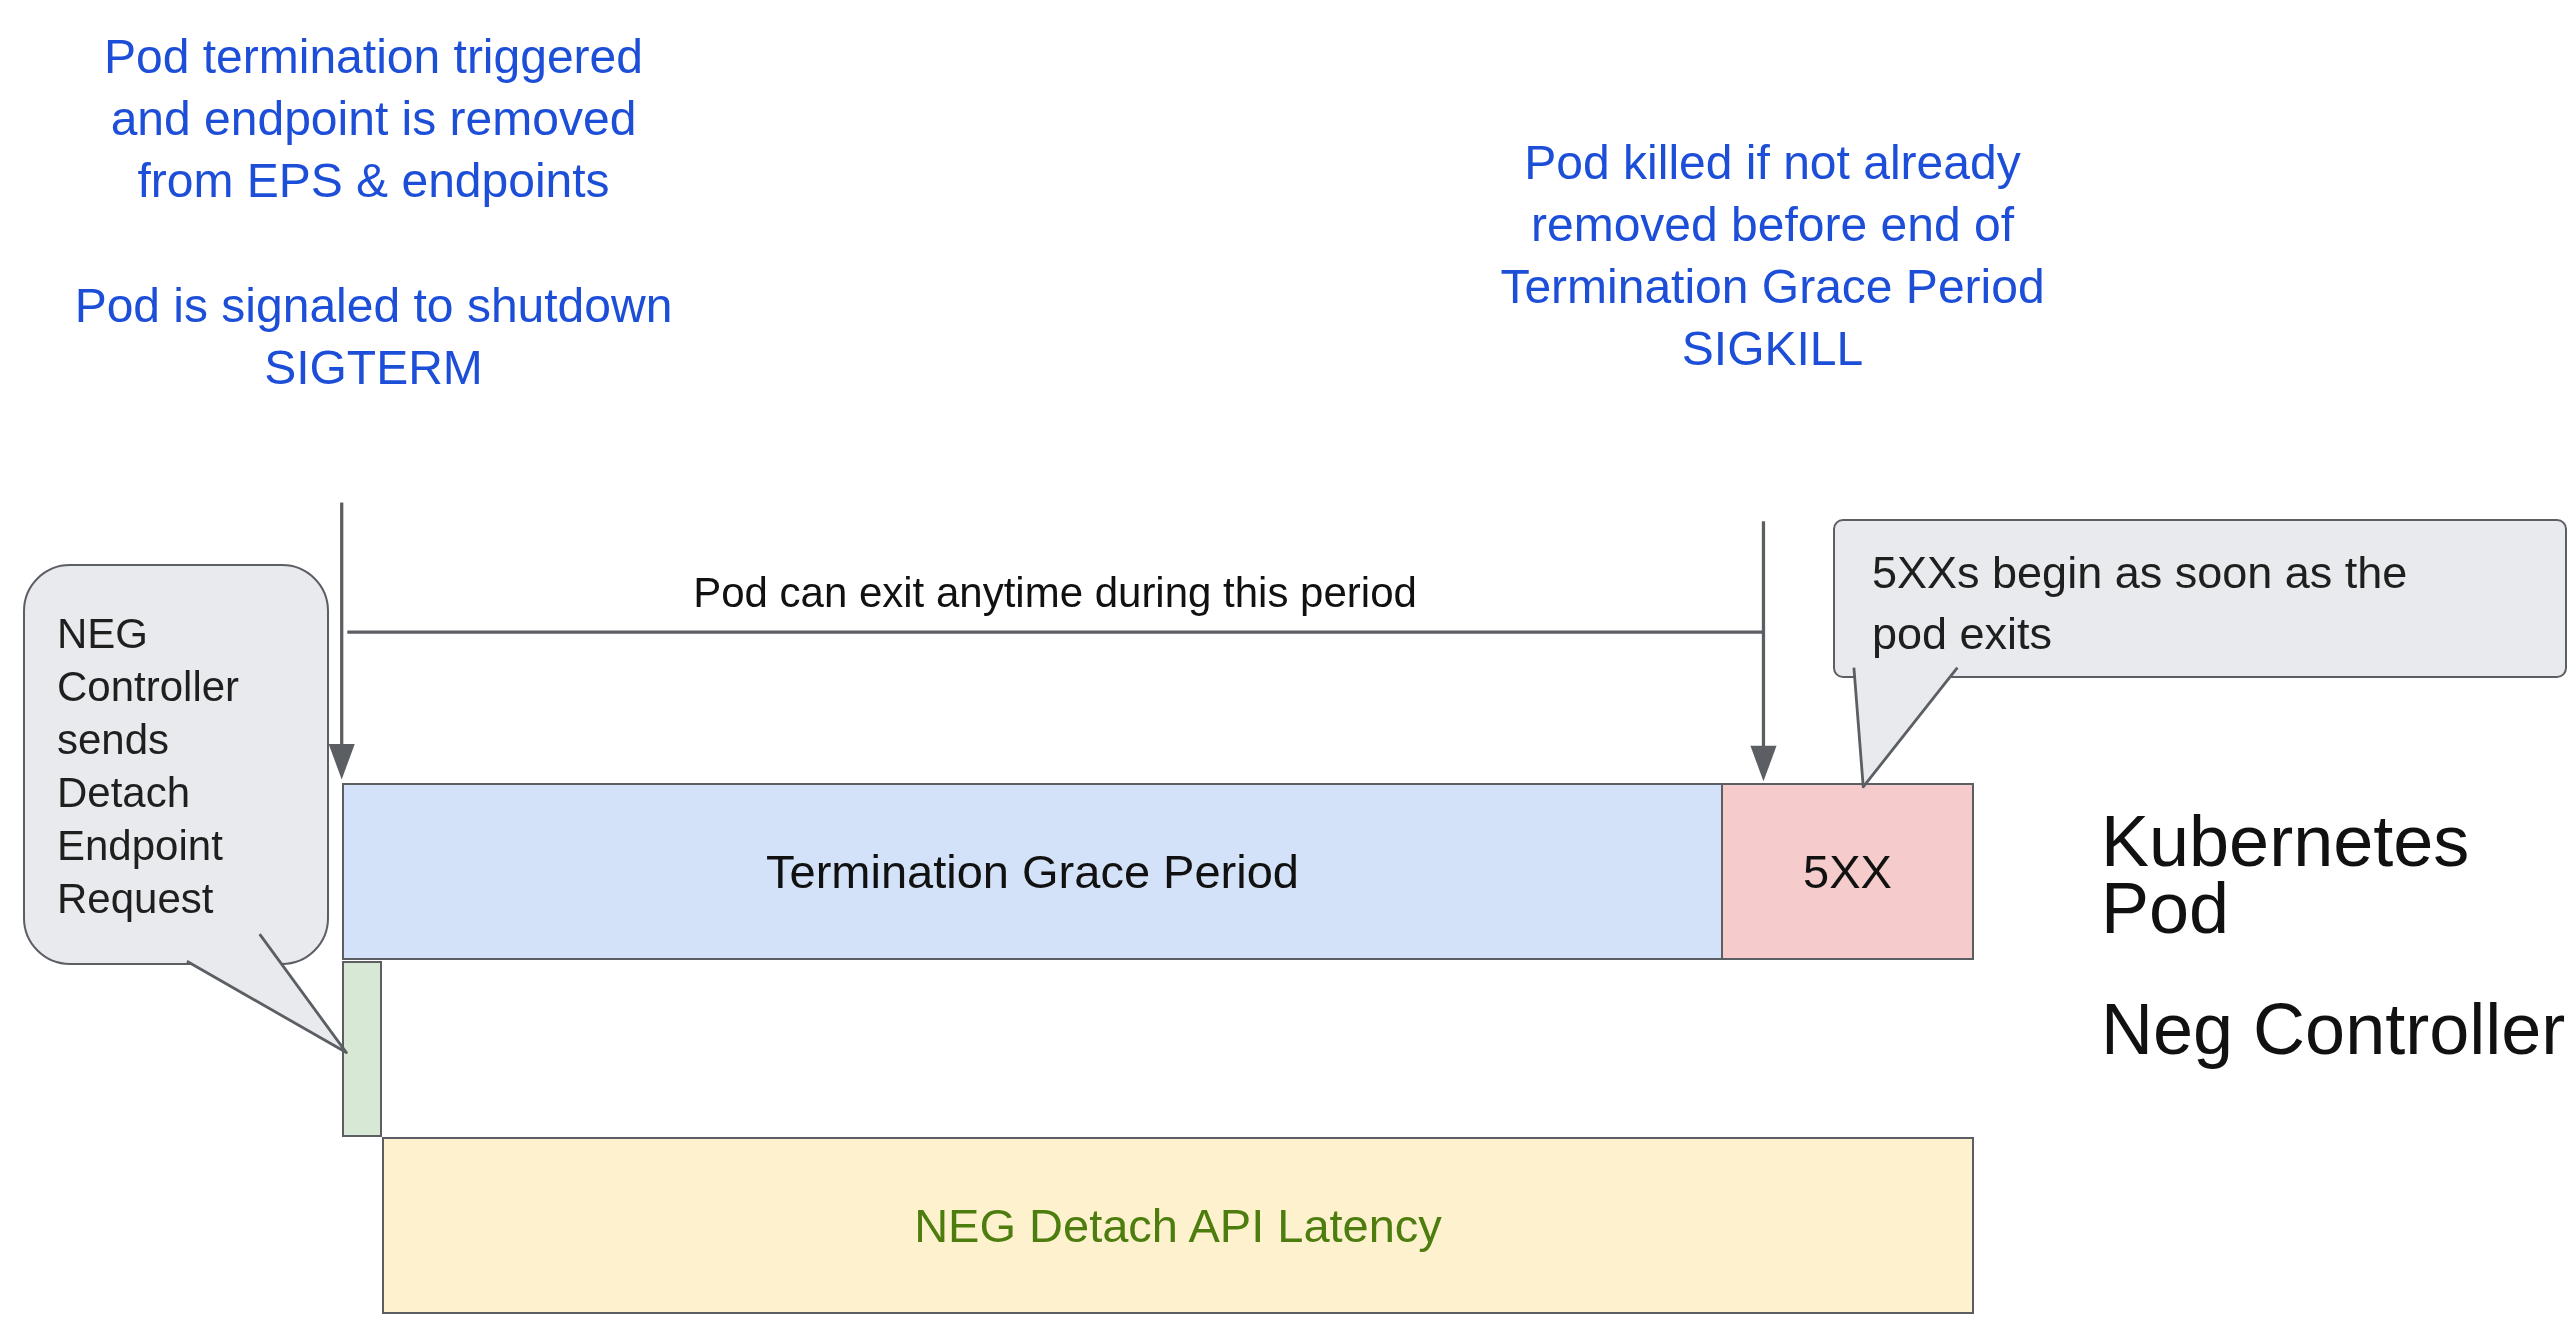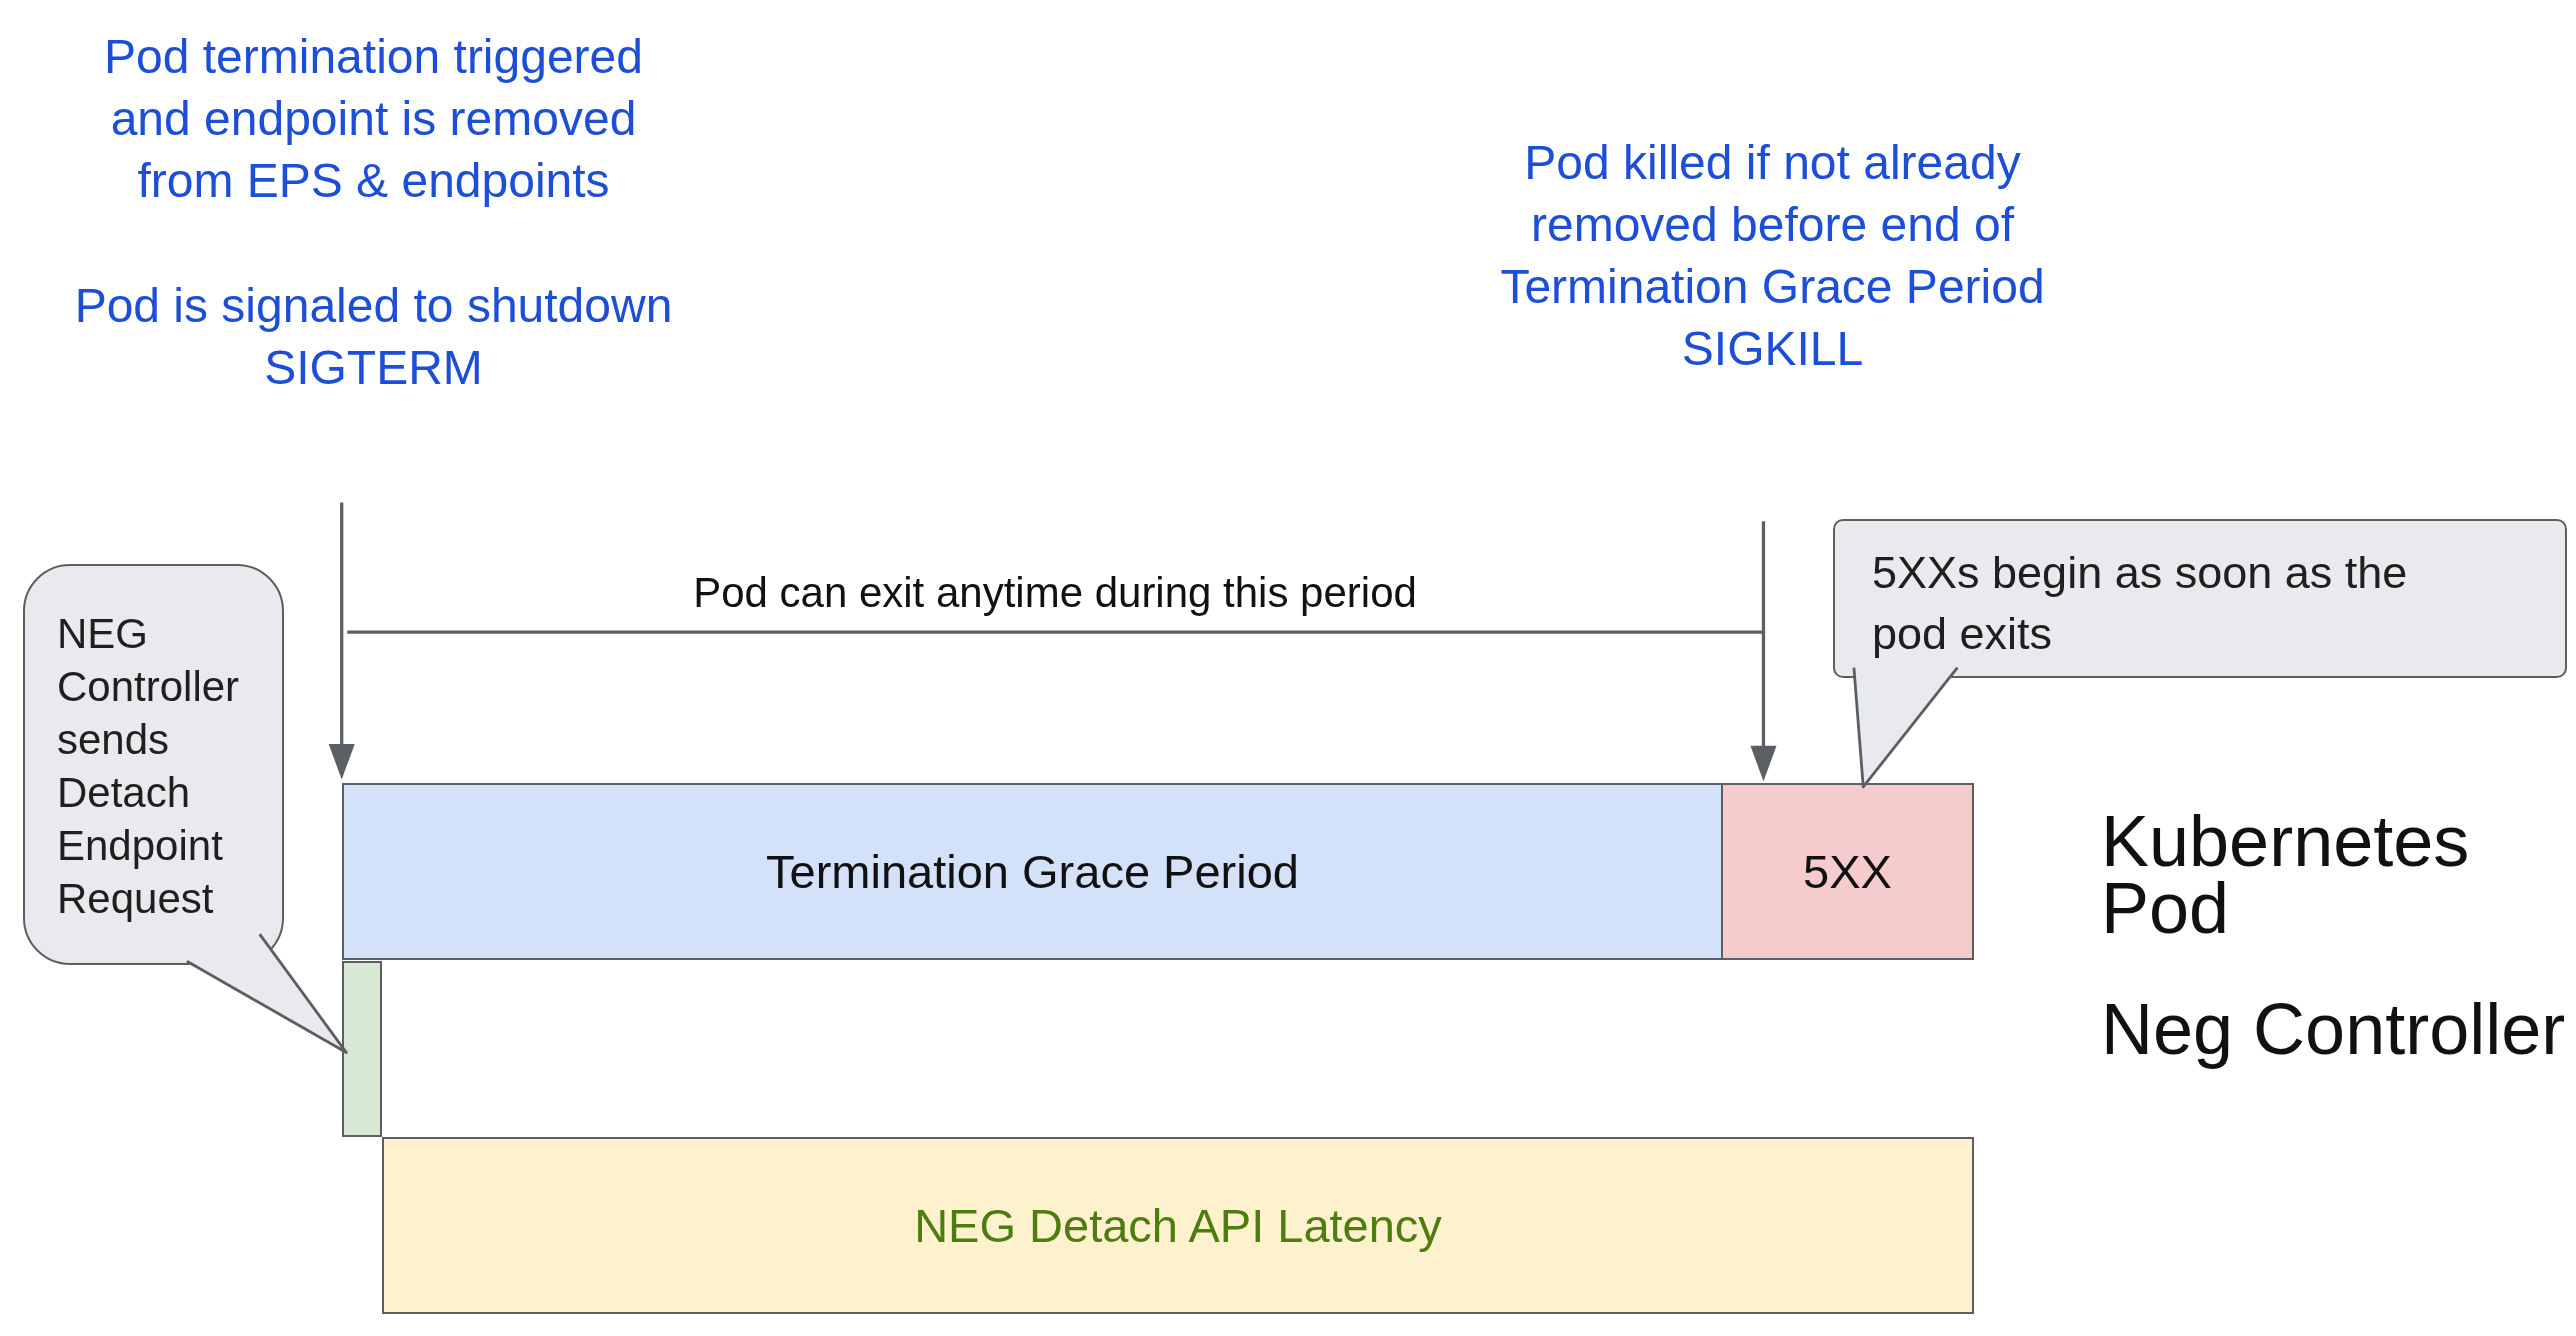--- a/index.html
+++ b/index.html
@@ -122,21 +122,21 @@
 
   <div class="abs bar green-bar" style="left:342px; top:961px; width:40px; height:176px;"></div>
 
   <div class="abs bar yellow-bar" style="left:382px; top:1137px; width:1592px; height:177px;">
     <span>NEG Detach API Latency</span>
   </div>
 
   <div class="abs lane-label" style="left:2101px; top:808px;">Kubernetes Pod</div>
   <div class="abs lane-label" style="left:2101px; top:996px;">Neg Controller</div>
 
-  <div class="abs callout callout-left preline" style="left:23px; top:564px; width:261px; height:401px;">NEG
+  <div class="abs callout callout-left preline" style="left:23px; top:564px; width:306px; height:401px;">NEG
 Controller
 sends
 Detach
 Endpoint
 Request</div>
 
   <div class="abs callout callout-right preline" style="left:1833px; top:519px; width:734px; height:159px;">5XXs begin as soon as the
 pod exits</div>
 
   <svg class="overlay" width="2576" height="1336" viewBox="0 0 2762 1433">

